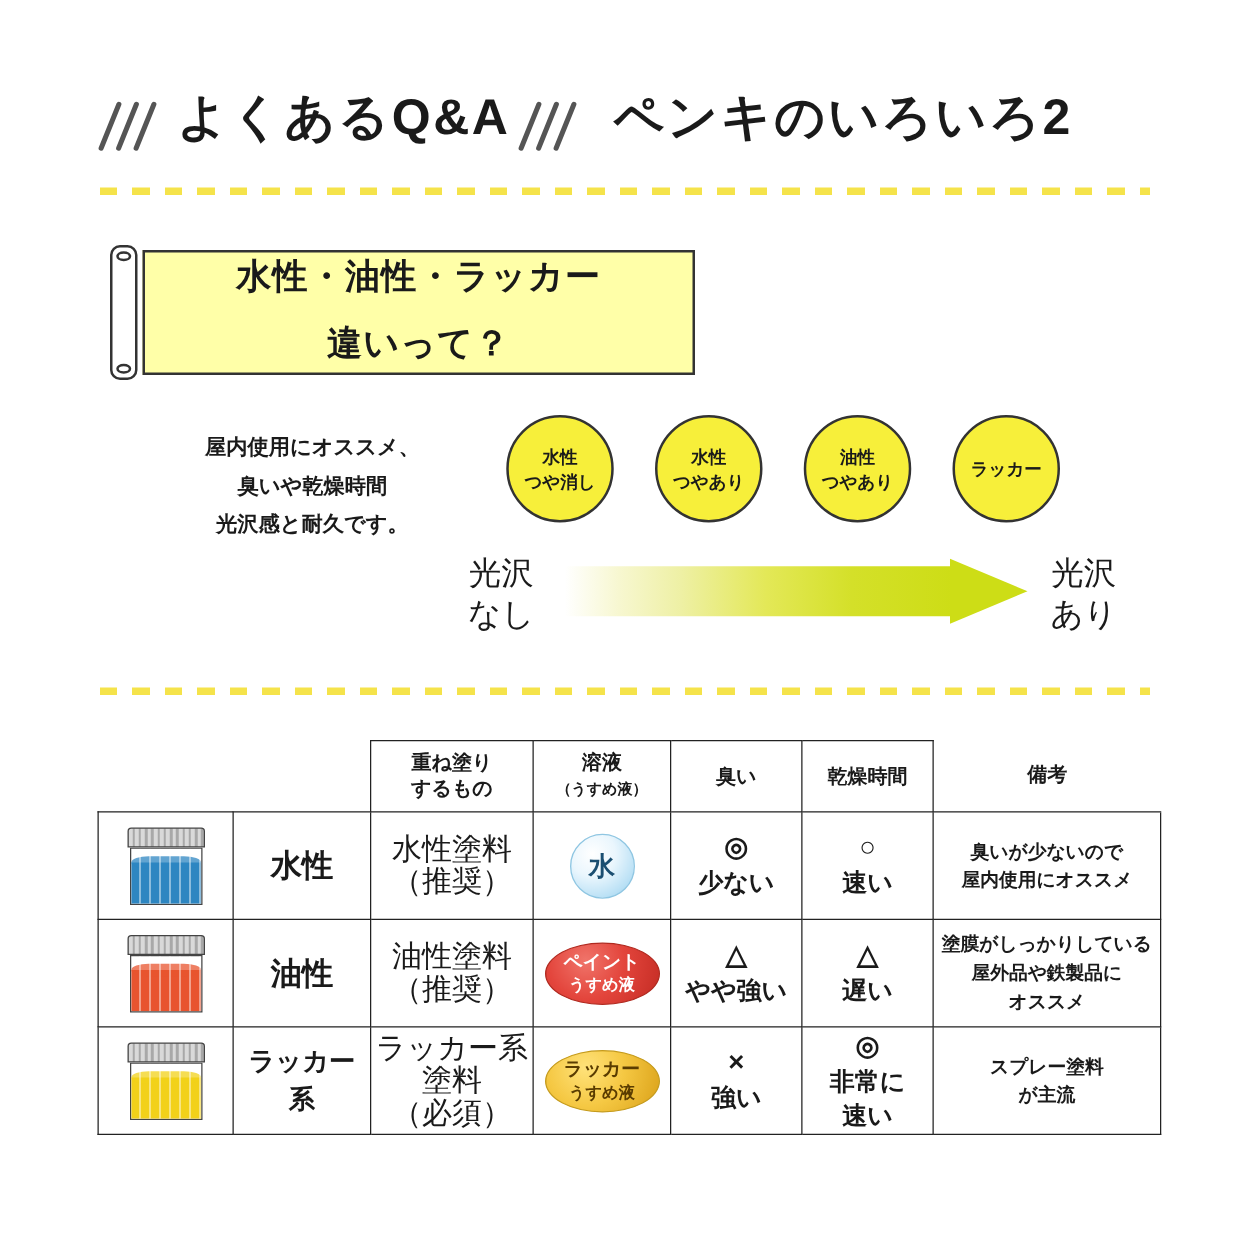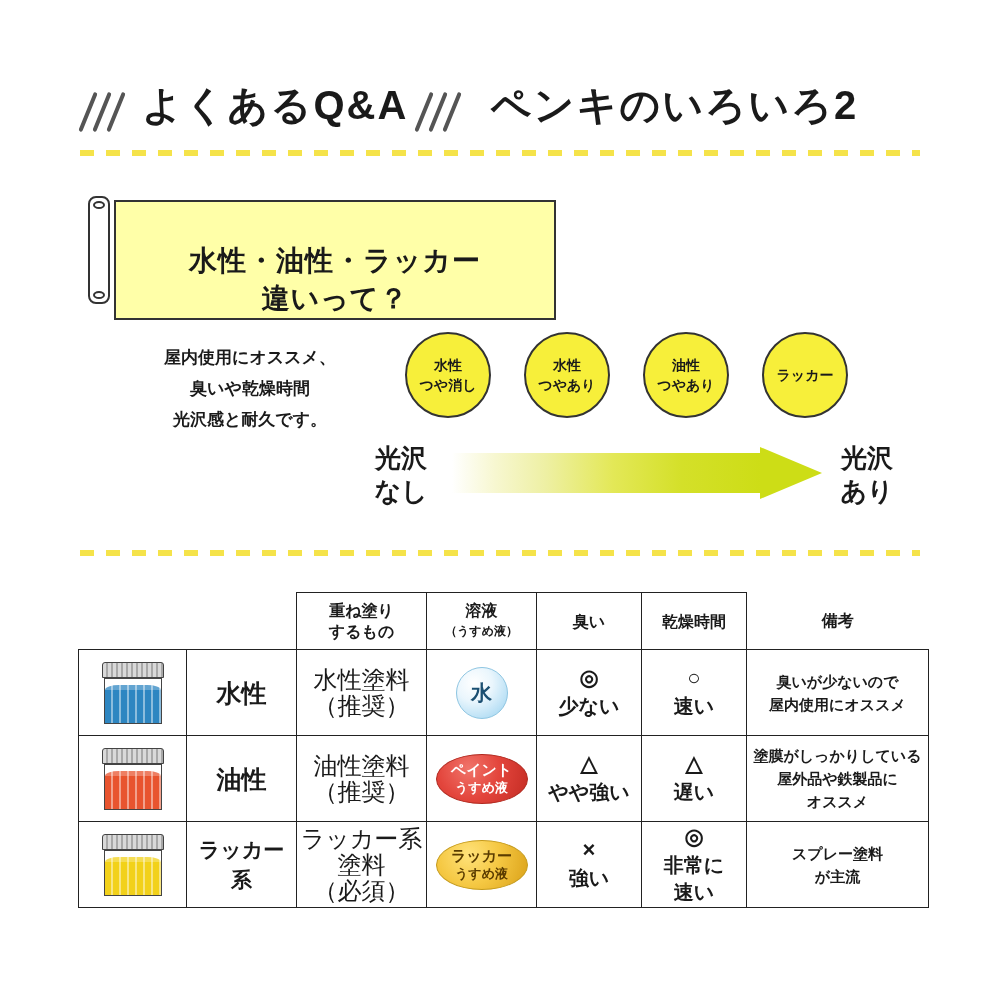--- a/index.html
+++ b/index.html
@@ -12,21 +12,21 @@
     background: #ffffff;
     font-family: "Liberation Sans", sans-serif;
     color: #1a1a1a;
     position: relative;
     overflow: hidden;
   }
 
   
   .header {
     position: absolute;
-    left: 0; top: 70px;
+    left: 0; top: 59px;
     width: 1000px;
     height: 80px;
   }
   .header-title {
     position: absolute;
     left: 0; top: 0;
     width: 1000px;
     text-align: center;
     font-size: 40px;
     font-weight: bold;
@@ -99,28 +99,29 @@
     border: 2px solid #333;
     border-radius: 50%;
     background: #fff;
     box-sizing: border-box;
   }
   .banner-roll::before { top: 3px; }
   .banner-roll::after  { bottom: 3px; }
   .banner-body {
     position: absolute;
     left: 26px; top: 4px;
-    width: 442px; height: 120px;
+    width: 442px; height: 100px;
     background: #ffffa8;
     border: 2px solid #333;
     box-sizing: border-box;
     display: flex;
     flex-direction: column;
     align-items: center;
-    justify-content: flex-end;
+    justify-content: flex-start;
+    gap: 16px;
   }
   .banner-line {
     font-size: 28px;
     font-weight: bold;
     letter-spacing: 1px;
     line-height: 38px;
   }
 
   
   .lead {
@@ -152,21 +153,21 @@
   }
   #circle-0 { left: 405px; top: 332px; }
   #circle-1 { left: 524px; top: 332px; }
   #circle-2 { left: 643px; top: 332px; }
   #circle-3 { left: 762px; top: 332px; }
 
   
   .gloss-left, .gloss-right {
     position: absolute;
     font-size: 26px;
-    font-weight: bold;
+    font-weight: normal;
     line-height: 33px;
     text-align: center;
     width: 70px;
   }
   .gloss-left  { left: 366px; top: 442px; }
   .gloss-right { left: 832px; top: 442px; }
 
   .arrow-wrap {
     position: absolute;
     left: 452px; top: 447px;

